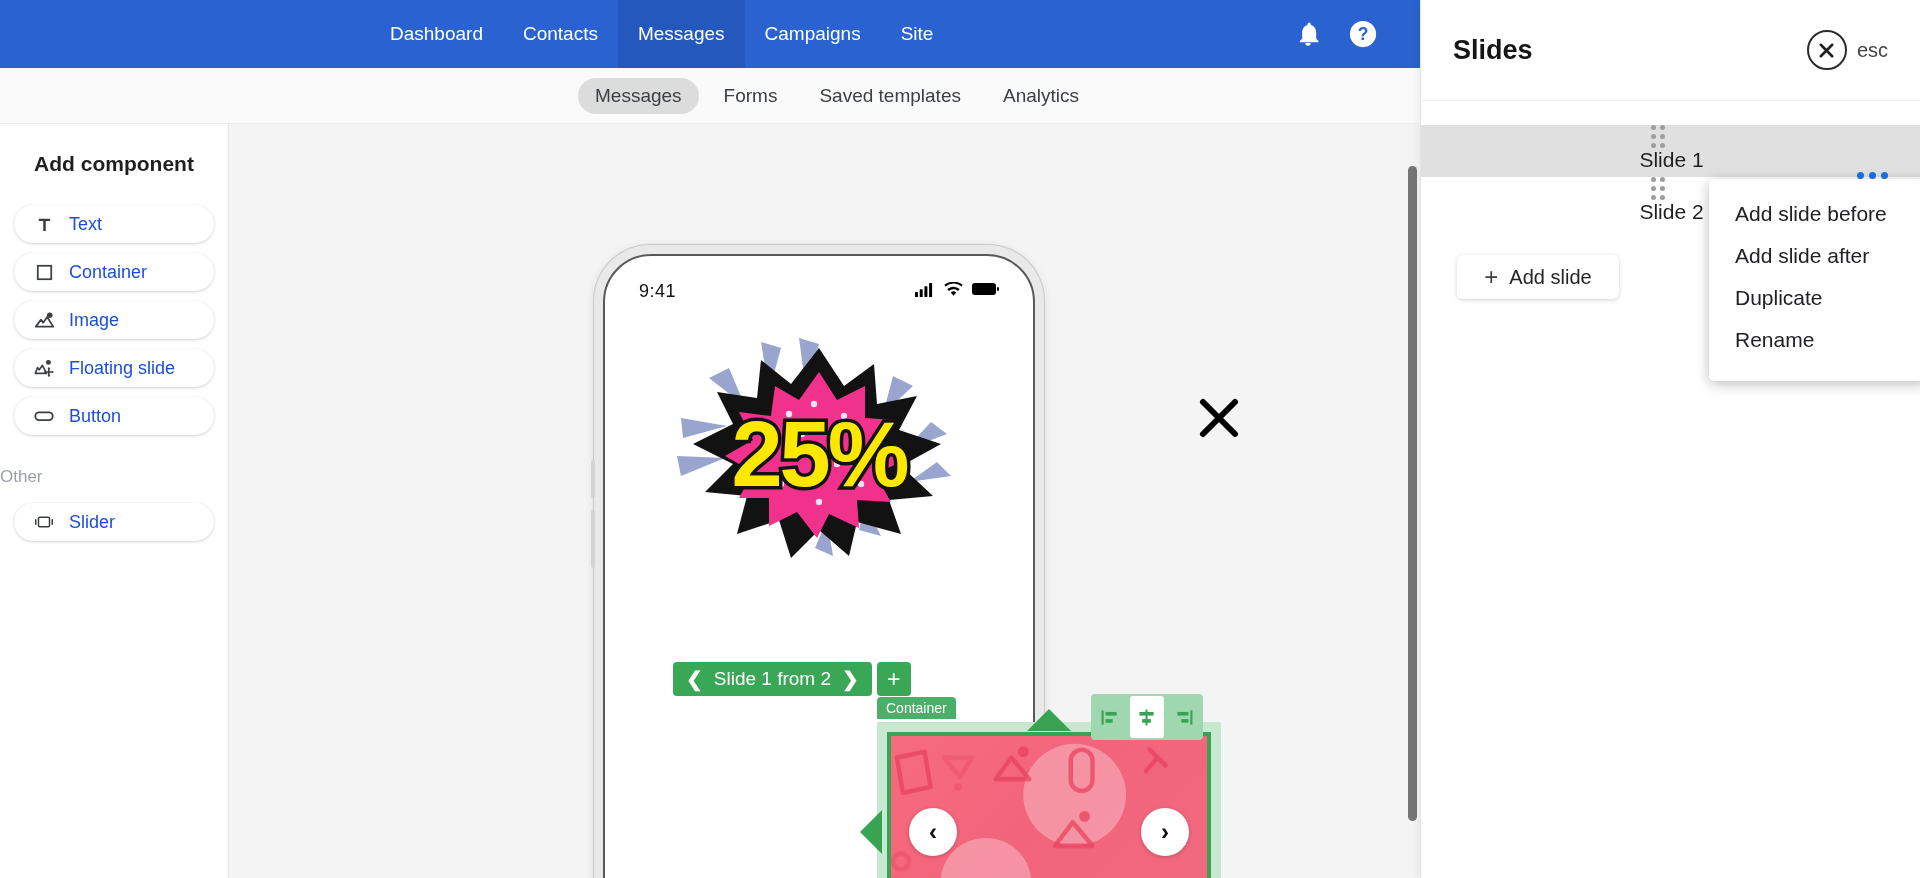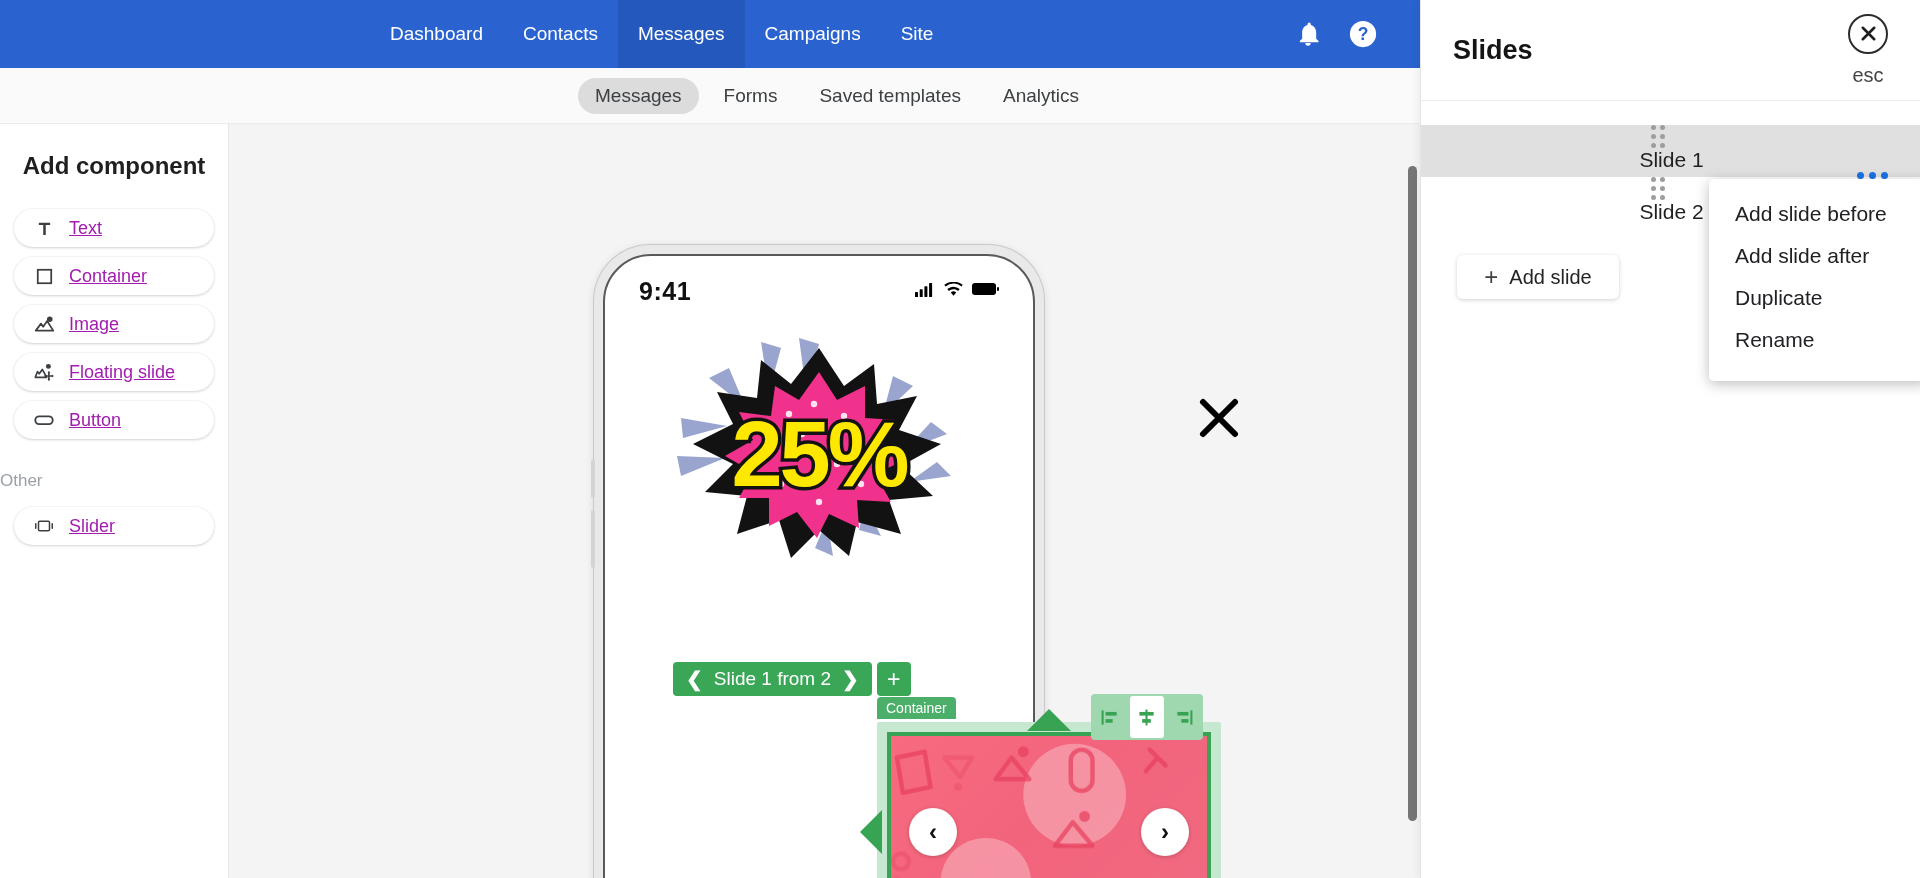--- a/index.html
+++ b/index.html
@@ -50,33 +50,33 @@
 
   
   .sidebar {
     position: absolute; left: 0; top: 124px;
     width: 229px; height: 754px;
     background: #ffffff;
     border-right: 1px solid #e6e6e6;
     padding-top: 28px;
   }
   .sidebar-title {
-    font-size: 24px; font-weight: bold; color: #1f1f1f;
+    font-size: 21px; font-weight: bold; color: #1f1f1f;
     text-align: center; margin-bottom: 29px;
   }
   .comp-list { padding: 0 14px; display: flex; flex-direction: column; gap: 10px; }
   .comp-item {
     height: 38px; border-radius: 19px;
     background: #ffffff;
     box-shadow: 0 1px 3px rgba(0,0,0,.16), 0 0 0 1px rgba(0,0,0,.025);
     display: flex; align-items: center;
     padding-left: 19px; gap: 14px;
     cursor: pointer;
   }
-  .comp-label { font-size: 18px; color: #a21caf; text-decoration: underline; }
+  .comp-label { font-size: 18px; color: #1d4ed8; }
   .comp-icon { width: 22px; height: 22px; display: flex; align-items: center; justify-content: center; }
   .other-label {
     text-align: left; color: #9aa0a6; font-size: 17px;
     margin: 32px 0 16px 0;
   }
 
   
   .canvas {
     position: absolute; left: 229px; top: 124px;
     width: 1191px; height: 754px;
@@ -108,21 +108,21 @@
   }
   .phone-sidebtn {
     position: absolute; left: -3px; width: 4px;
     background: #d4d4d4; border-radius: 3px;
   }
   .status-bar {
     position: absolute; top: 0; left: 0; right: 0; height: 54px;
     display: flex; align-items: center; justify-content: space-between;
     padding: 16px 34px 0 34px;
   }
-  .status-time { font-size: 25px; font-weight: bold; color: #111; letter-spacing: .5px; }
+  .status-time { font-size: 18px; font-weight: normal; color: #111; letter-spacing: .5px; }
   .status-icons { display: flex; align-items: center; gap: 9px; }
 
   
   .burst-wrap {
     position: absolute; left: 0; right: 0; top: 60px;
     height: 270px; display: flex; align-items: center; justify-content: center;
   }
 
   
   .slide-toolbar {
@@ -212,21 +212,21 @@
     background: #ffffff;
     border-left: 1px solid #e4e4e4;
     box-shadow: -2px 0 8px rgba(0,0,0,.06);
   }
   .rp-header {
     height: 101px; display: flex; align-items: center;
     padding: 0 32px 0 32px;
     border-bottom: 1px solid #ececec;
   }
   .rp-title { font-size: 27px; font-weight: bold; color: #151515; }
-  .rp-close-wrap { margin-left: auto; display: flex; align-items: center; gap: 10px; flex-direction: column; }
+  .rp-close-wrap { margin-left: auto; display: flex; align-items: center; gap: 10px; }
   .close-circle {
     width: 40px; height: 40px; border-radius: 50%;
     border: 2px solid #2c2c2c;
     display: flex; align-items: center; justify-content: center;
     cursor: pointer;
   }
   .esc-text { font-size: 20px; color: #444; }
   .slide-rows { padding-top: 24px; }
   .slide-row {
     height: 52px; display: flex; align-items: center;

